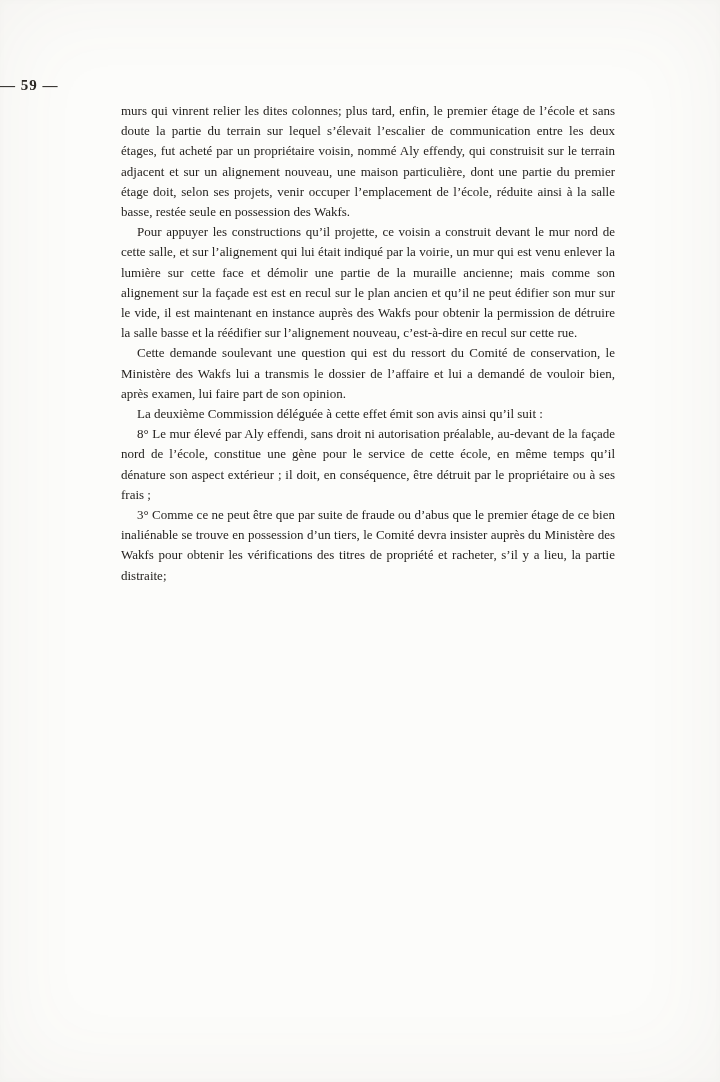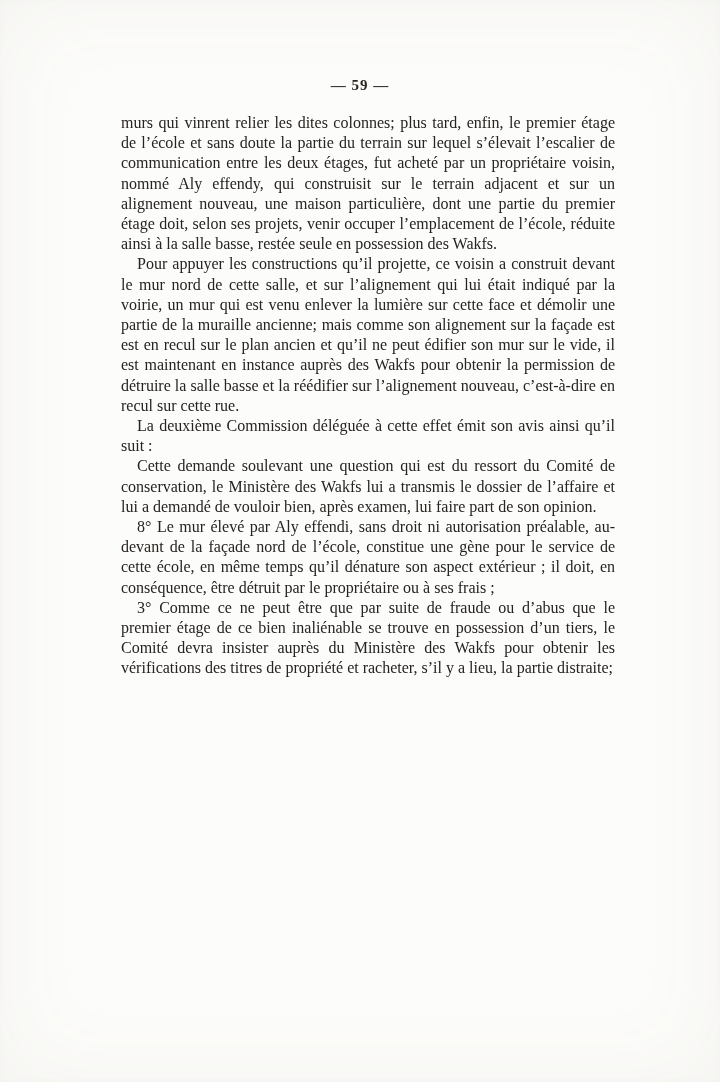--- a/index.html
+++ b/index.html
@@ -19,33 +19,33 @@
       box-shadow: inset 0 0 90px rgba(120,110,90,0.06), inset 0 0 8px rgba(0,0,0,0.02);
       color: #272420;
       overflow: hidden;
     }
 
     .page-number {
       position: absolute;
       top: 77px;
       left: 0;
       width: 720px;
-      text-align: center;
+      text-align: left;
       font-size: 15px;
       font-weight: bold;
       letter-spacing: 1px;
       color: #2b2824;
     }
 
     .text-block {
       position: absolute;
-      top: 113px;
+      top: 101px;
       left: 121px;
       width: 494px;
-      font-size: 16px;
+      font-size: 13px;
       line-height: 20.2px;
       text-align: justify;
       text-justify: inter-word;
       color: #262320;
     }
 
     .text-block p {
       margin: 0;
       text-indent: 16px;
     }
@@ -56,18 +56,18 @@
   </style>
 </head>
 <body>
 
 <div class="page">
   <div class="page-number">— 59 —</div>
 
   <div class="text-block">
     <p class="no-indent">murs qui vinrent relier les dites colonnes; plus tard, enfin, le premier étage de l’école et sans doute la partie du terrain sur lequel s’élevait l’escalier de communication entre les deux étages, fut acheté par un propriétaire voisin, nommé Aly effendy, qui construisit sur le terrain adjacent et sur un alignement nouveau, une maison particulière, dont une partie du premier étage doit, selon ses projets, venir occuper l’emplacement de l’école, réduite ainsi à la salle basse, restée seule en possession des Wakfs.</p>
     <p>Pour appuyer les constructions qu’il projette, ce voisin a construit devant le mur nord de cette salle, et sur l’alignement qui lui était indiqué par la voirie, un mur qui est venu enlever la lumière sur cette face et démolir une partie de la muraille ancienne; mais comme son alignement sur la façade est est en recul sur le plan ancien et qu’il ne peut édifier son mur sur le vide, il est maintenant en instance auprès des Wakfs pour obtenir la permission de détruire la salle basse et la réédifier sur l’alignement nouveau, c’est-à-dire en recul sur cette rue.</p>
+    <p>Cette demande soulevant une question qui est du ressort du Comité de conservation, le Ministère des Wakfs lui a transmis le dossier de l’affaire et lui a demandé de vouloir bien, après examen, lui faire part de son opinion.</p>
     <p>La deuxième Commission déléguée à cette effet émit son avis ainsi qu’il suit :</p>
-    <p>Cette demande soulevant une question qui est du ressort du Comité de conservation, le Ministère des Wakfs lui a transmis le dossier de l’affaire et lui a demandé de vouloir bien, après examen, lui faire part de son opinion.</p>
     <p>8° Le mur élevé par Aly effendi, sans droit ni autorisation préalable, au-devant de la façade nord de l’école, constitue une gène pour le service de cette école, en même temps qu’il dénature son aspect extérieur ; il doit, en conséquence, être détruit par le propriétaire ou à ses frais ;</p>
     <p>3° Comme ce ne peut être que par suite de fraude ou d’abus que le premier étage de ce bien inaliénable se trouve en possession d’un tiers, le Comité devra insister auprès du Ministère des Wakfs pour obtenir les vérifications des titres de propriété et racheter, s’il y a lieu, la partie distraite;</p>
   </div>
 </div>
 
 </body></html>

